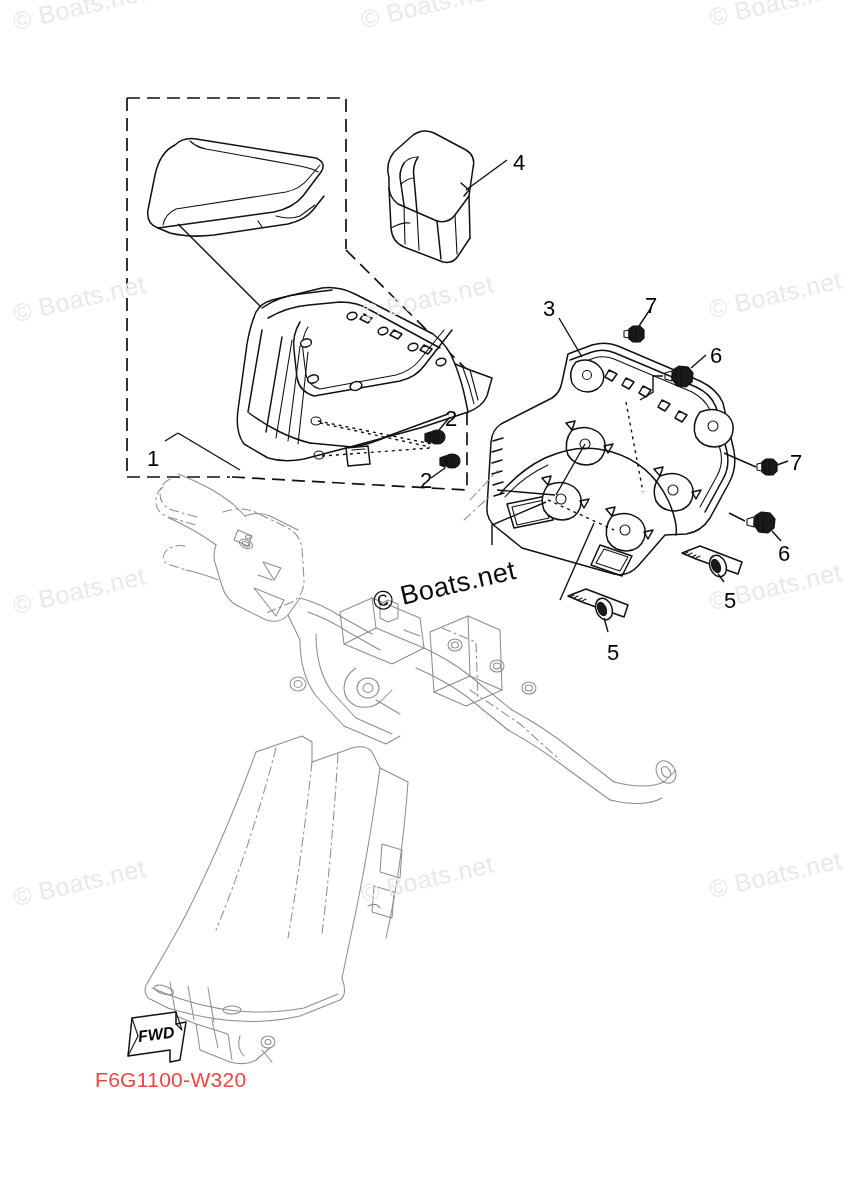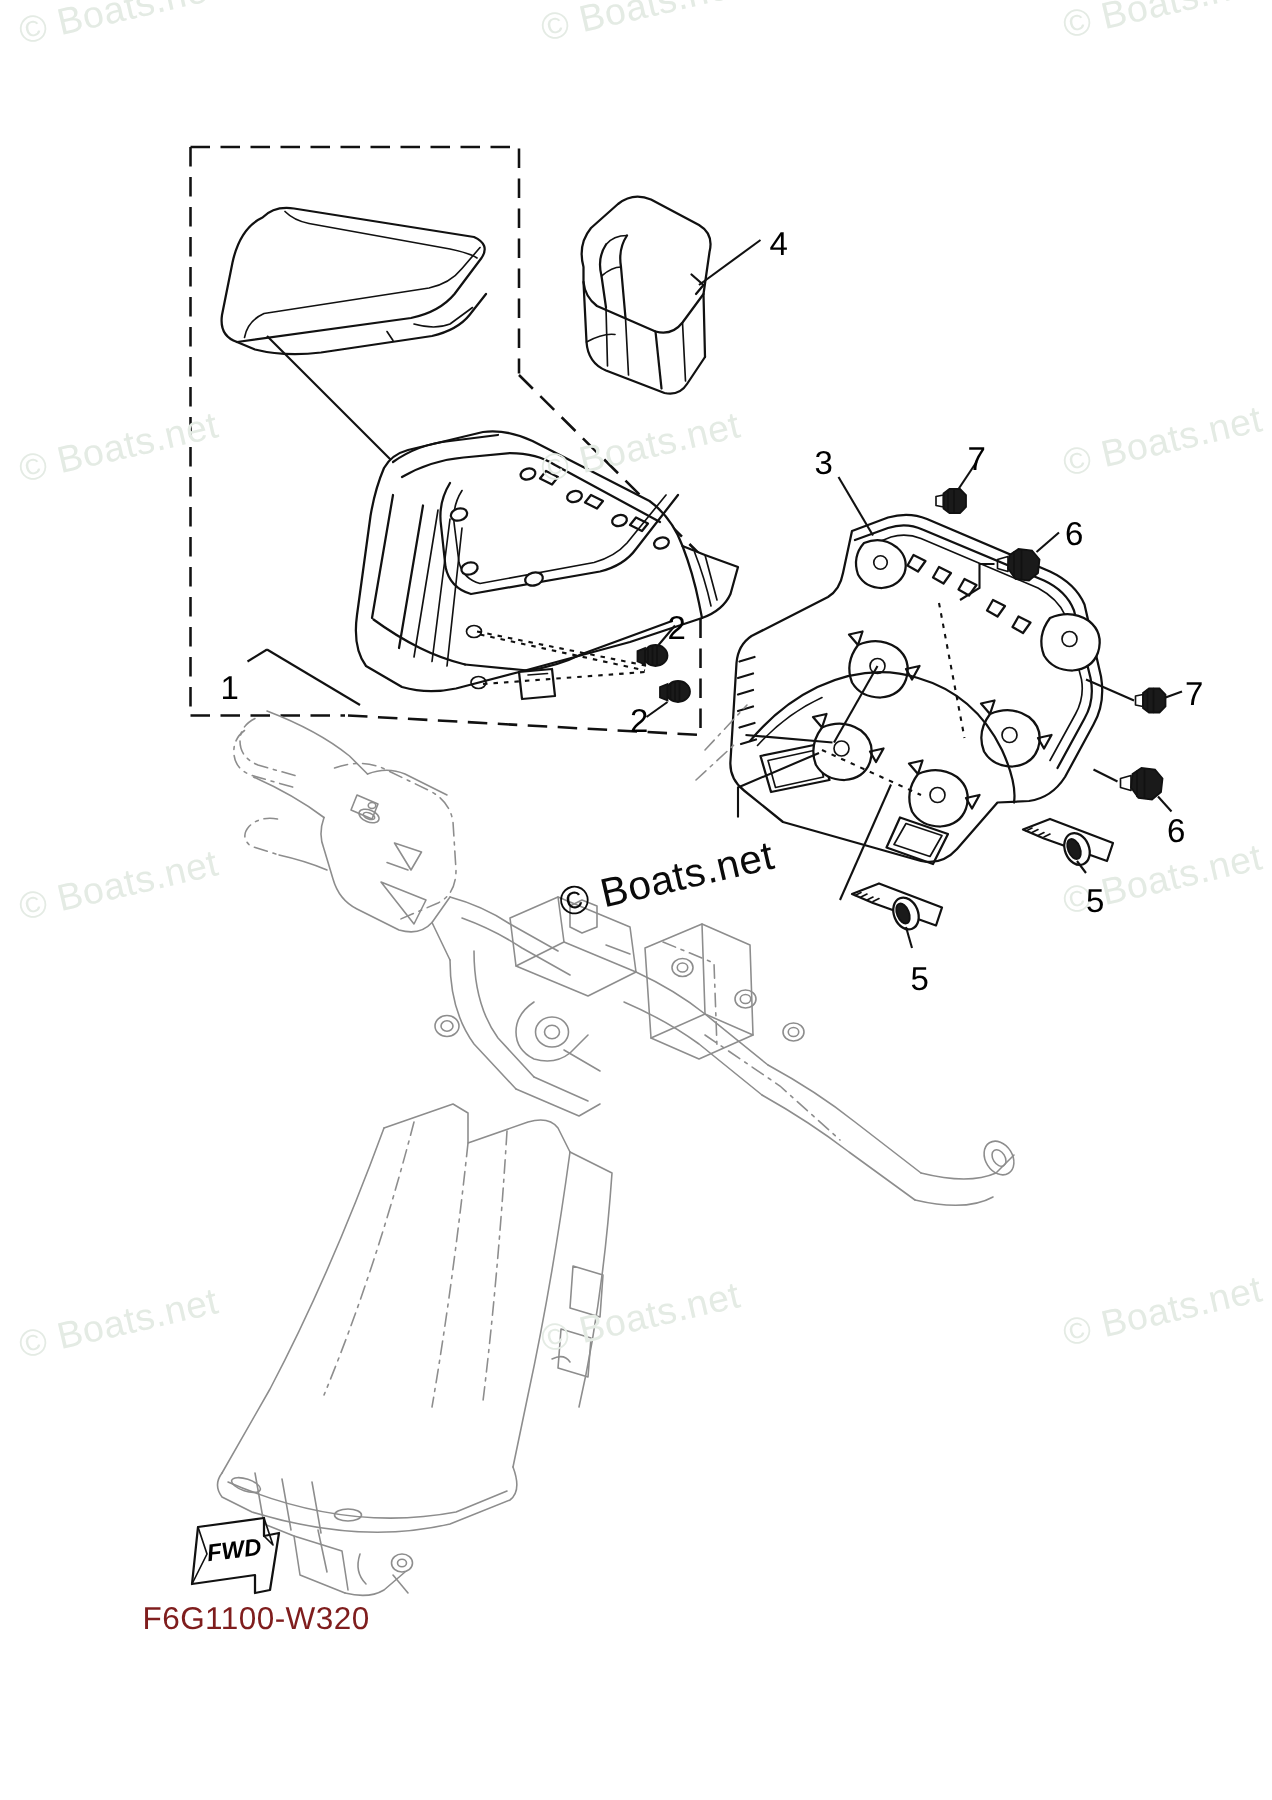--- a/index.html
+++ b/index.html
@@ -64,21 +64,21 @@
     line-height: 1;
     white-space: nowrap;
   }
   #diagram-code {
     position: absolute;
     left: 95px;
     top: 1068px;
     font-family: "Liberation Sans", sans-serif;
     font-size: 21px;
     letter-spacing: 0.3px;
-    color: #7f1d1d;
+    color: #ef4444;
     white-space: nowrap;
   }
   #fwd-text {
     position: absolute;
     left: 137px;
     top: 1028px;
     font-family: "Liberation Sans", sans-serif;
     font-size: 16px;
     font-weight: bold;
     font-style: italic;

